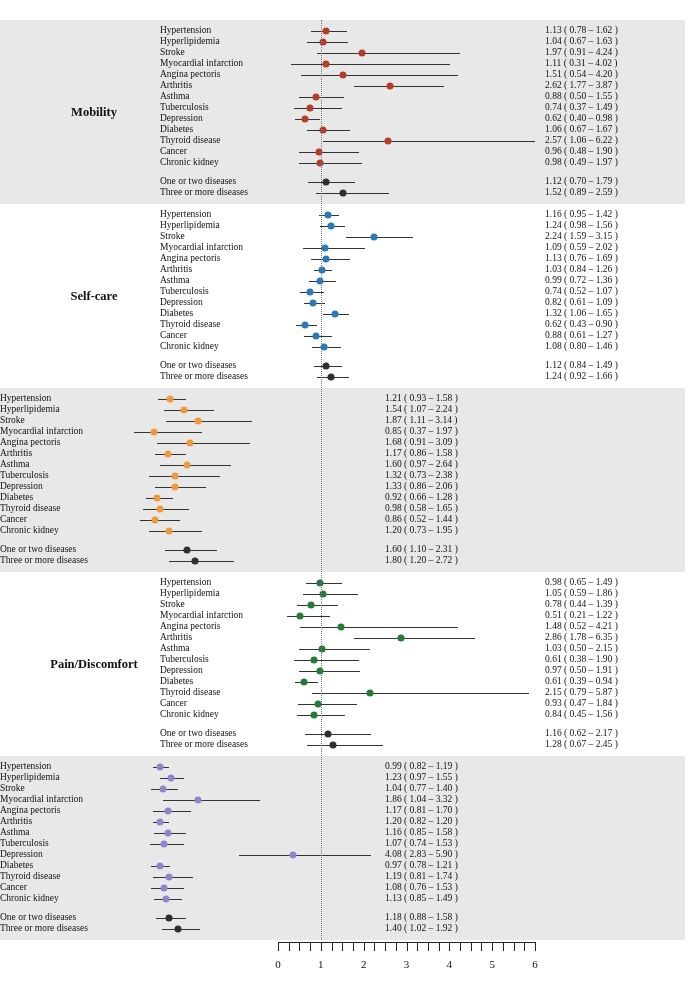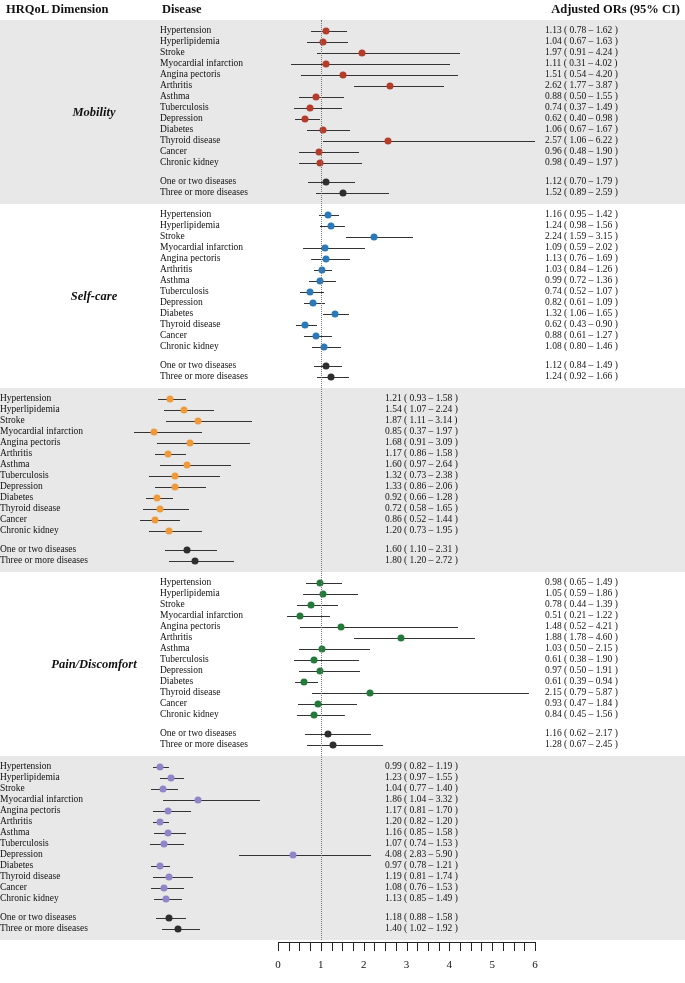--- a/index.html
+++ b/index.html
@@ -11,21 +11,21 @@
   .col-headers { position:absolute; top:0; left:0; width:685px; height:20px; background:#fff; }
   .h-dim { position:absolute; left:6px;  top:2px; font-weight:bold; font-size:12.5px; }
   .h-dis { position:absolute; left:162px; top:2px; font-weight:bold; font-size:12.5px; }
   .h-or  { position:absolute; right:5px; top:2px; font-weight:bold; font-size:12.5px; }
 
   
   .sections { position:absolute; top:20px; left:0; width:685px; }
   .section { display:flex; height:184px; }
   .section.shaded { background:#e8e8e8; }
   .dim-label { width:160px; display:flex; align-items:center; justify-content:center;
-               font-weight:bold; font-style:italic; font-size:12.5px; text-align:right;padding-left:28px; }
+               font-weight:bold; font-size:12.5px; text-align:right;padding-left:28px; }
   .rows { flex:1; display:flex; flex-direction:column; justify-content:center; padding:4px 0; }
   .row { display:flex; align-items:center; height:11px; }
   .spacer { height:8px; }
   .disease { width:118px; font-size:9.5px; line-height:1; white-space:nowrap; overflow:hidden; }
   .plot { width:257px; height:100%; position:relative; }
   .ci  { position:absolute; top:50%; height:1px; margin-top:-0.5px; }
   .dot { position:absolute; top:50%; width:7px; height:7px; border-radius:50%;
          transform:translate(-50%,-50%); }
   .orv { width:150px; font-size:9.5px; line-height:1; padding-left:10px; white-space:nowrap; }
 
@@ -37,25 +37,20 @@
   .axis { position:absolute; left:278px; top:942px; width:257px; height:40px; }
   .axis-line { position:absolute; top:0; left:0; width:100%; height:1px; background:#222; }
   .tick { position:absolute; top:0; width:1px; height:9px; background:#222; }
   .alabel { position:absolute; top:16px; transform:translateX(-50%); font-size:11px; }
 </style>
 </head>
 <body>
 
 <div class="fig">
 
-  <div class="col-headers">
-    <span class="h-dim">HRQoL Dimension</span>
-    <span class="h-dis">Disease</span>
-    <span class="h-or">Adjusted ORs (95% CI)</span>
-  </div>
 
   <div class="sections">
       <div class="section shaded">
         <div class="dim-label">Mobility</div>
         <div class="rows">
           <div class="row">
             <div class="disease">Hypertension</div>
             <div class="plot">
               <div class="ci" style="left: 13%; width: 14%; background: rgb(51, 51, 51);"></div>
               <div class="dot" style="left: 18.8333%; background: rgb(181, 59, 42);"></div>
@@ -384,21 +379,21 @@
               <div class="dot" style="left: 15.3333%; background: rgb(238, 154, 58);"></div>
             </div>
             <div class="orv">0.92 ( 0.66 – 1.28 )</div>
           </div>
           <div class="row">
             <div class="disease">Thyroid disease</div>
             <div class="plot">
               <div class="ci" style="left: 9.66667%; width: 17.8333%; background: rgb(51, 51, 51);"></div>
               <div class="dot" style="left: 16.3333%; background: rgb(238, 154, 58);"></div>
             </div>
-            <div class="orv">0.72 ( 0.58 – 1.65 )</div>
+            <div class="orv">0.98 ( 0.58 – 1.65 )</div>
           </div>
           <div class="row">
             <div class="disease">Cancer</div>
             <div class="plot">
               <div class="ci" style="left: 8.66667%; width: 15.3333%; background: rgb(51, 51, 51);"></div>
               <div class="dot" style="left: 14.3333%; background: rgb(238, 154, 58);"></div>
             </div>
             <div class="orv">0.86 ( 0.52 – 1.44 )</div>
           </div>
           <div class="row">
@@ -470,21 +465,21 @@
               <div class="dot" style="left: 24.6667%; background: rgb(35, 122, 59);"></div>
             </div>
             <div class="orv">1.48 ( 0.52 – 4.21 )</div>
           </div>
           <div class="row">
             <div class="disease">Arthritis</div>
             <div class="plot">
               <div class="ci" style="left: 29.6667%; width: 47%; background: rgb(51, 51, 51);"></div>
               <div class="dot" style="left: 47.6667%; background: rgb(35, 122, 59);"></div>
             </div>
-            <div class="orv">1.88 ( 1.78 – 4.60 )</div>
+            <div class="orv">2.86 ( 1.78 – 6.35 )</div>
           </div>
           <div class="row">
             <div class="disease">Asthma</div>
             <div class="plot">
               <div class="ci" style="left: 8.33333%; width: 27.5%; background: rgb(51, 51, 51);"></div>
               <div class="dot" style="left: 17.1667%; background: rgb(35, 122, 59);"></div>
             </div>
             <div class="orv">1.03 ( 0.50 – 2.15 )</div>
           </div>
           <div class="row">

